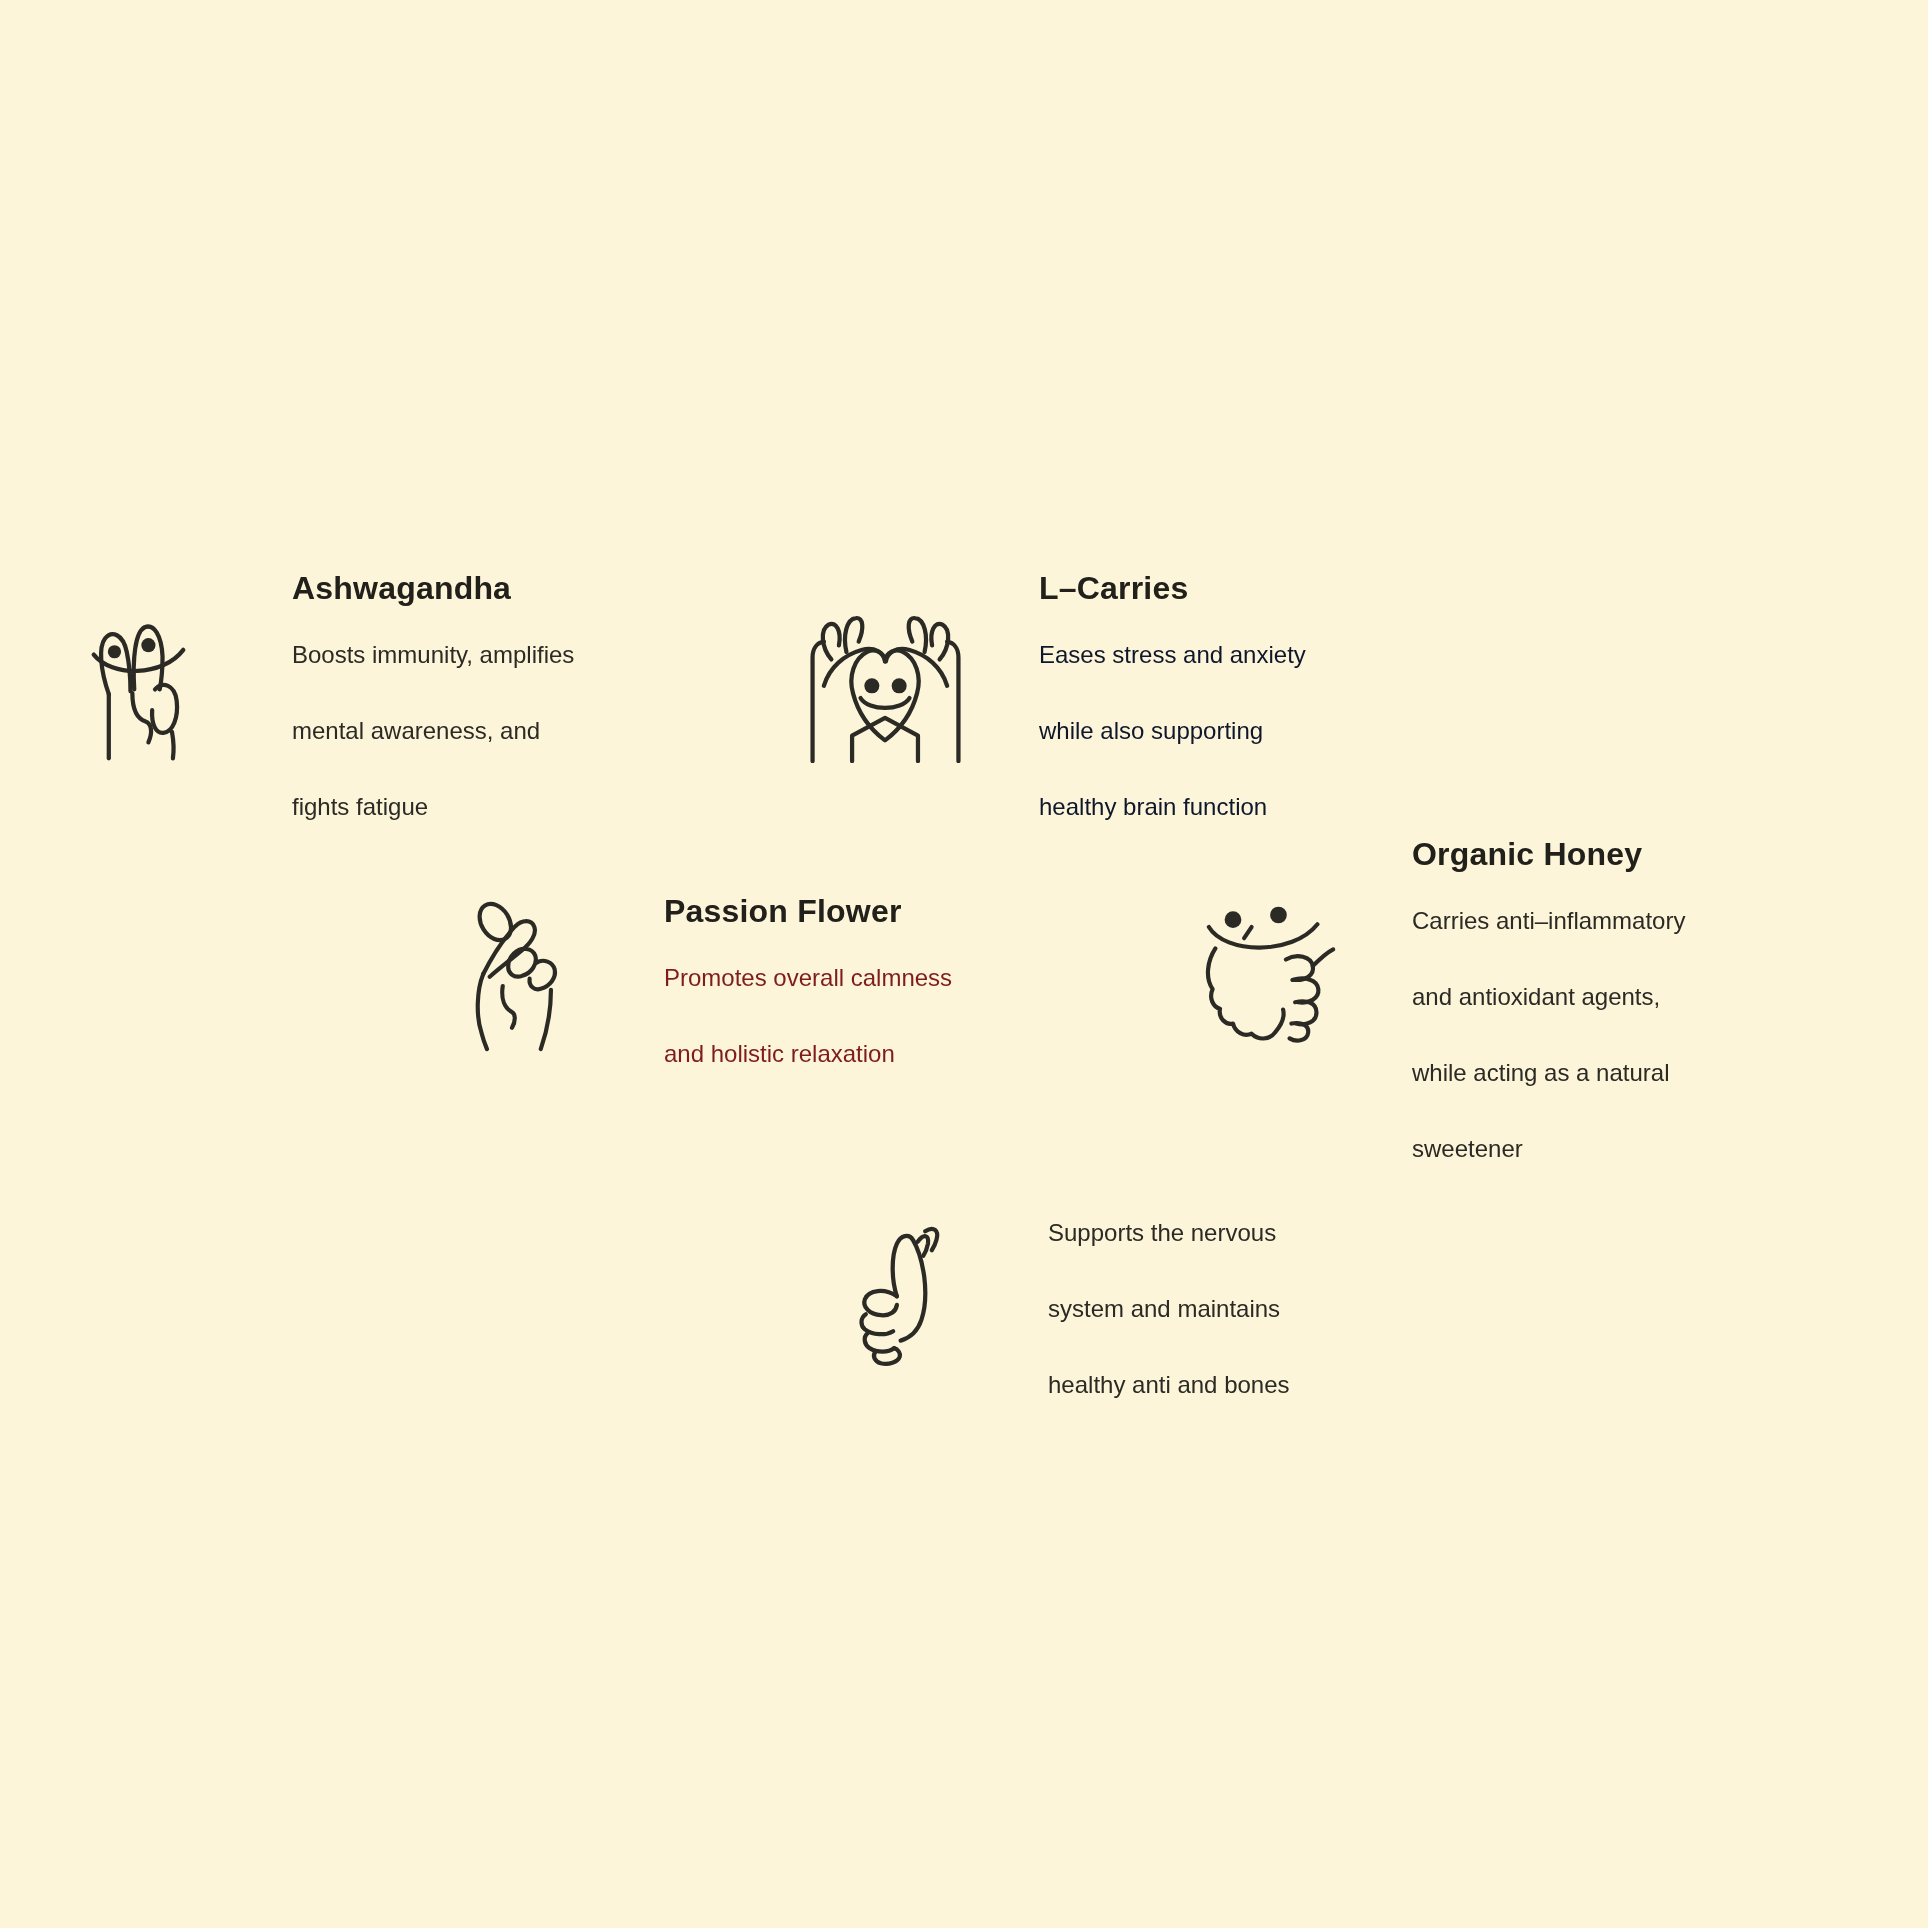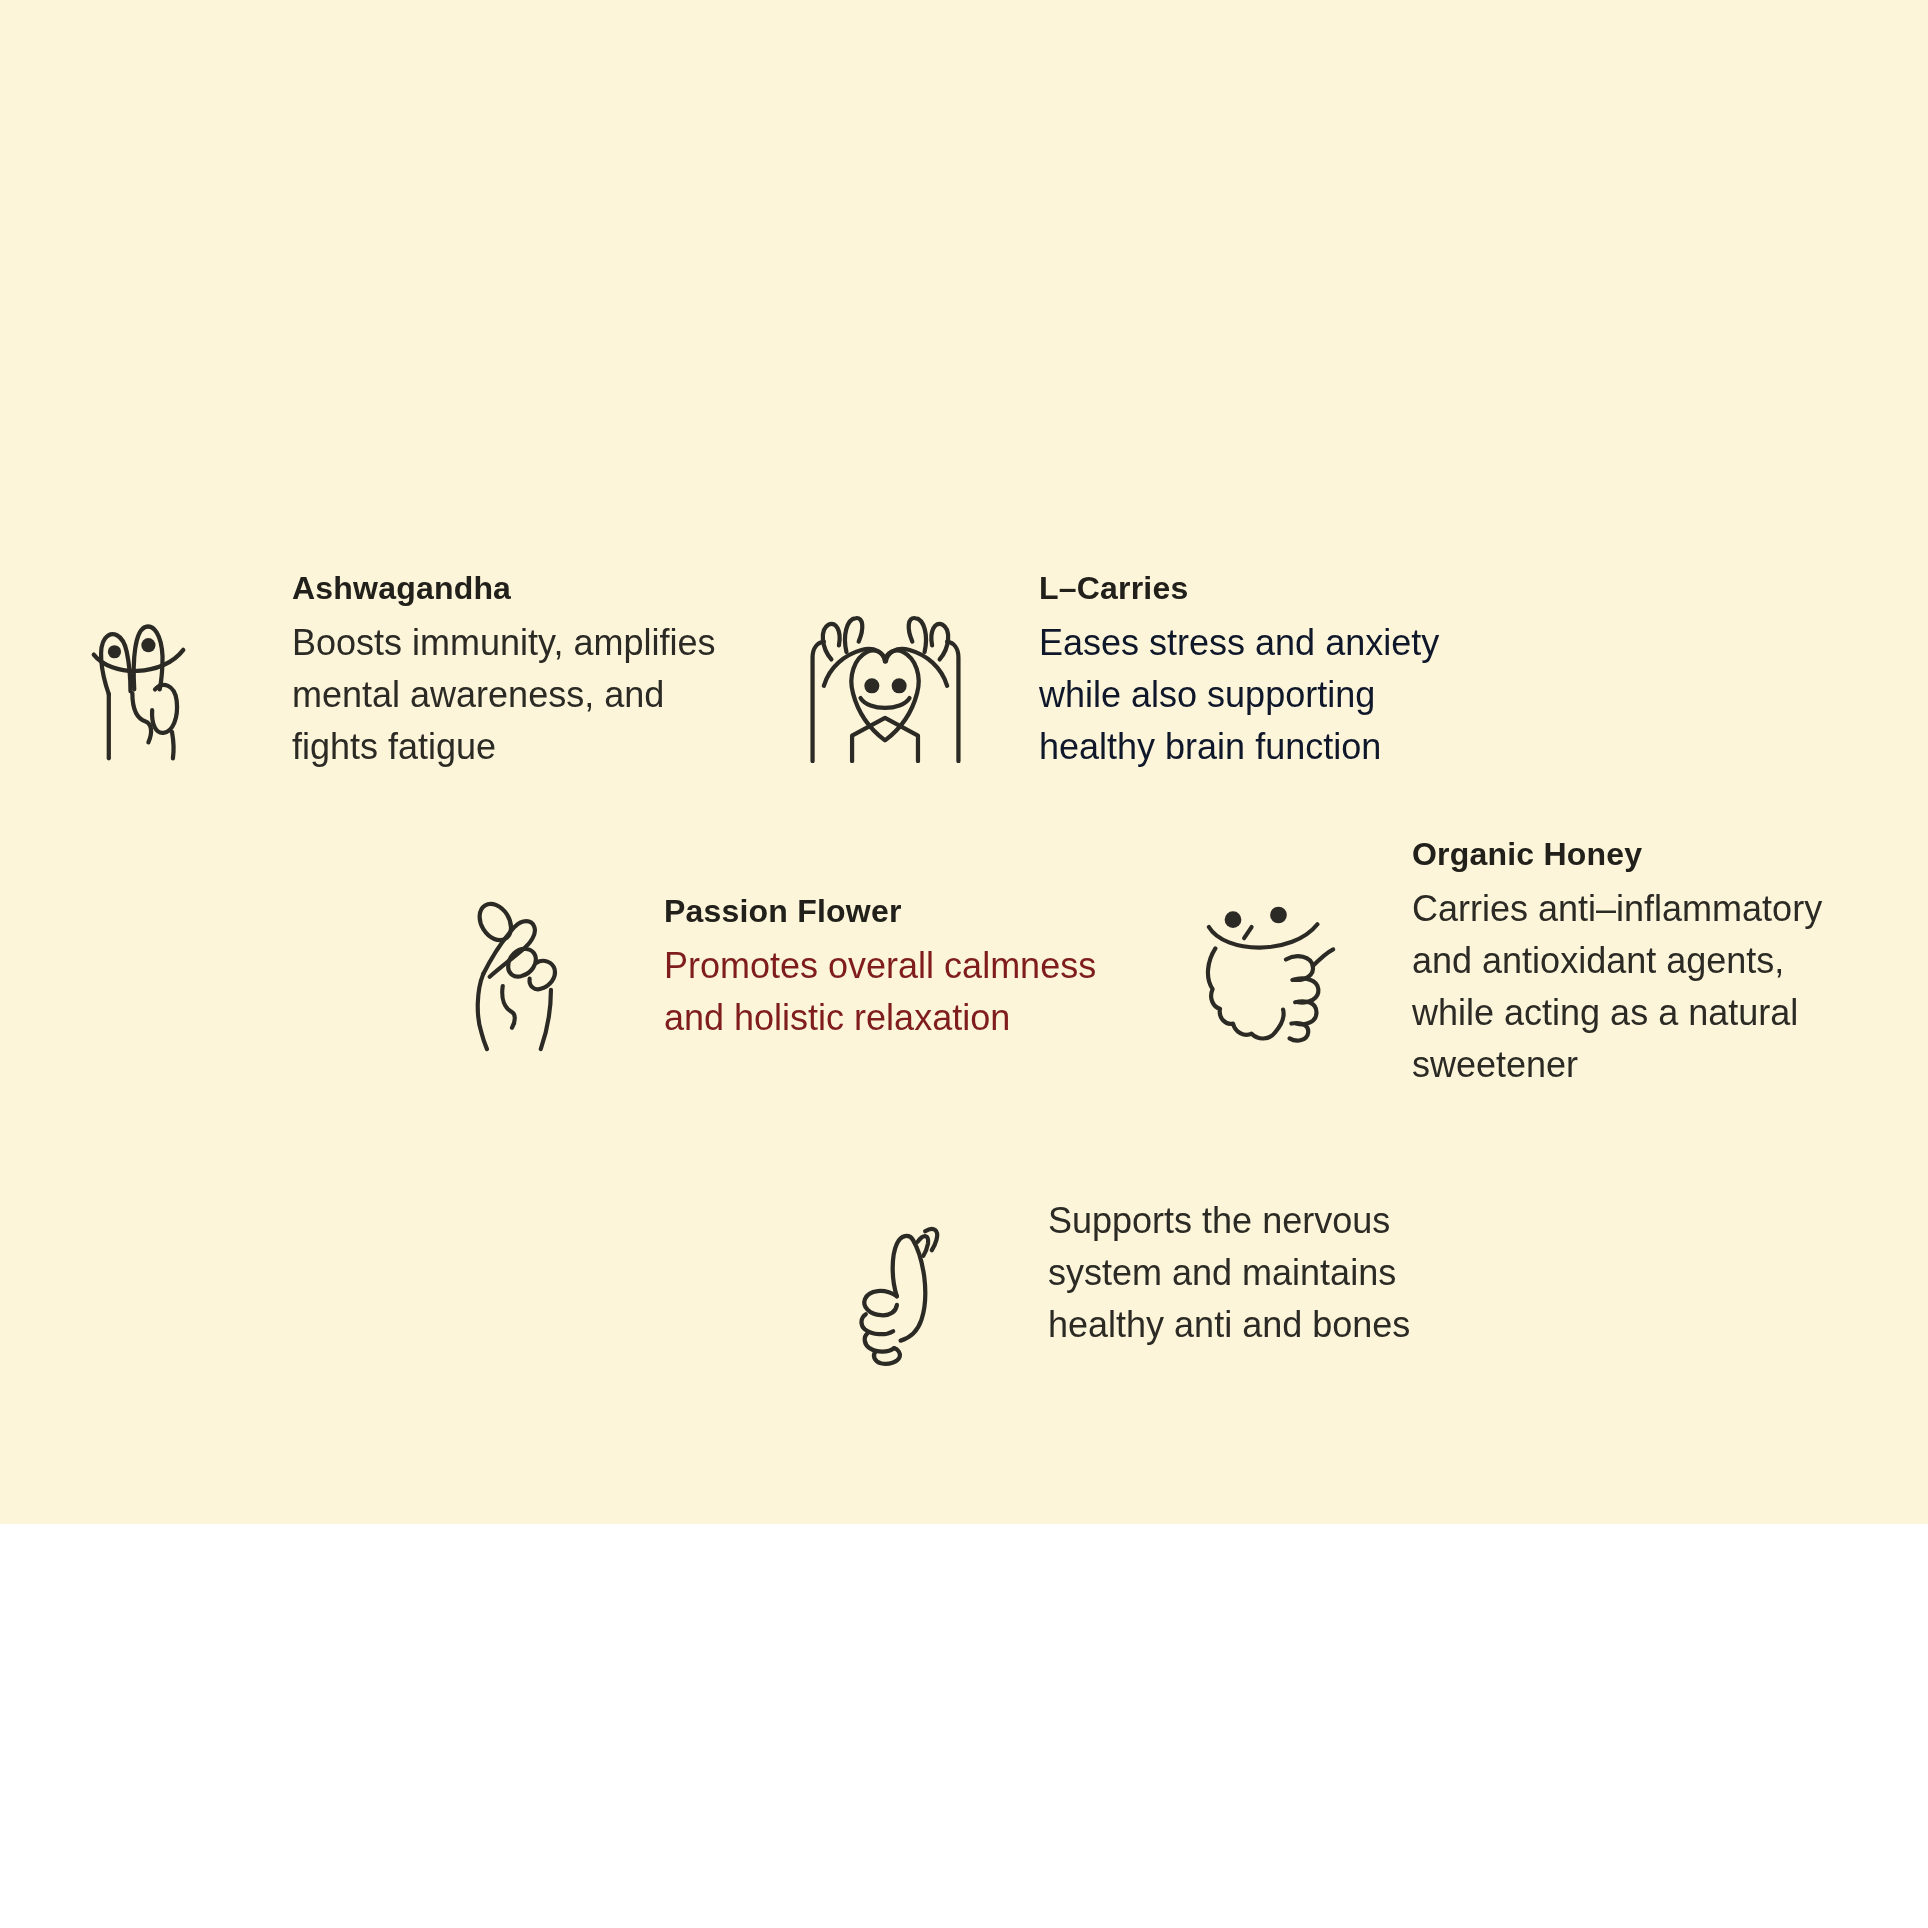--- a/index.html
+++ b/index.html
@@ -2,21 +2,21 @@
 <html style="font-size:15px"><head>
 <meta charset="utf-8">
 <style>
   html, body {
     margin: 0;
     padding: 0;
   }
   #canvas {
     position: relative;
     width: 1928px;
-    height: 1524px;
+    height: 1928px;
     background: #FCF5DA;
     font-family: "Liberation Sans", sans-serif;
     overflow: hidden;
   }
   .ingredient {
     position: absolute;
   }
   .ingredient .icon {
     position: absolute;
     display: block;
@@ -33,22 +33,22 @@
   .card-text h3 {
     margin: 0;
     font-size: 32px;
     line-height: 40px;
     font-weight: 700;
     letter-spacing: 0.2px;
     color: #21201B;
   }
   .card-text p {
     margin: 9.4px 0 0 0;
-    font-size: 36px;
-    line-height: 52px;
+    font-size: 24px;
+    line-height: 76px;
     font-weight: 400;
     color: #2B2A24;
     white-space: pre-line;
   }
   
   #card-ashwagandha  .icon { left: 89px;   top: 598px;  width: 99px; height: 165px; }
   #card-ashwagandha  .card-text { left: 292px;  top: 568px; }
   #card-ltheanine    .icon { left: 803px;  top: 603px;  width: 165px; height: 160px; }
   #card-ltheanine    .card-text { left: 1039px; top: 568px; }
   #card-passionflower .icon { left: 461px; top: 893px;  width: 102px; height: 162px; }

